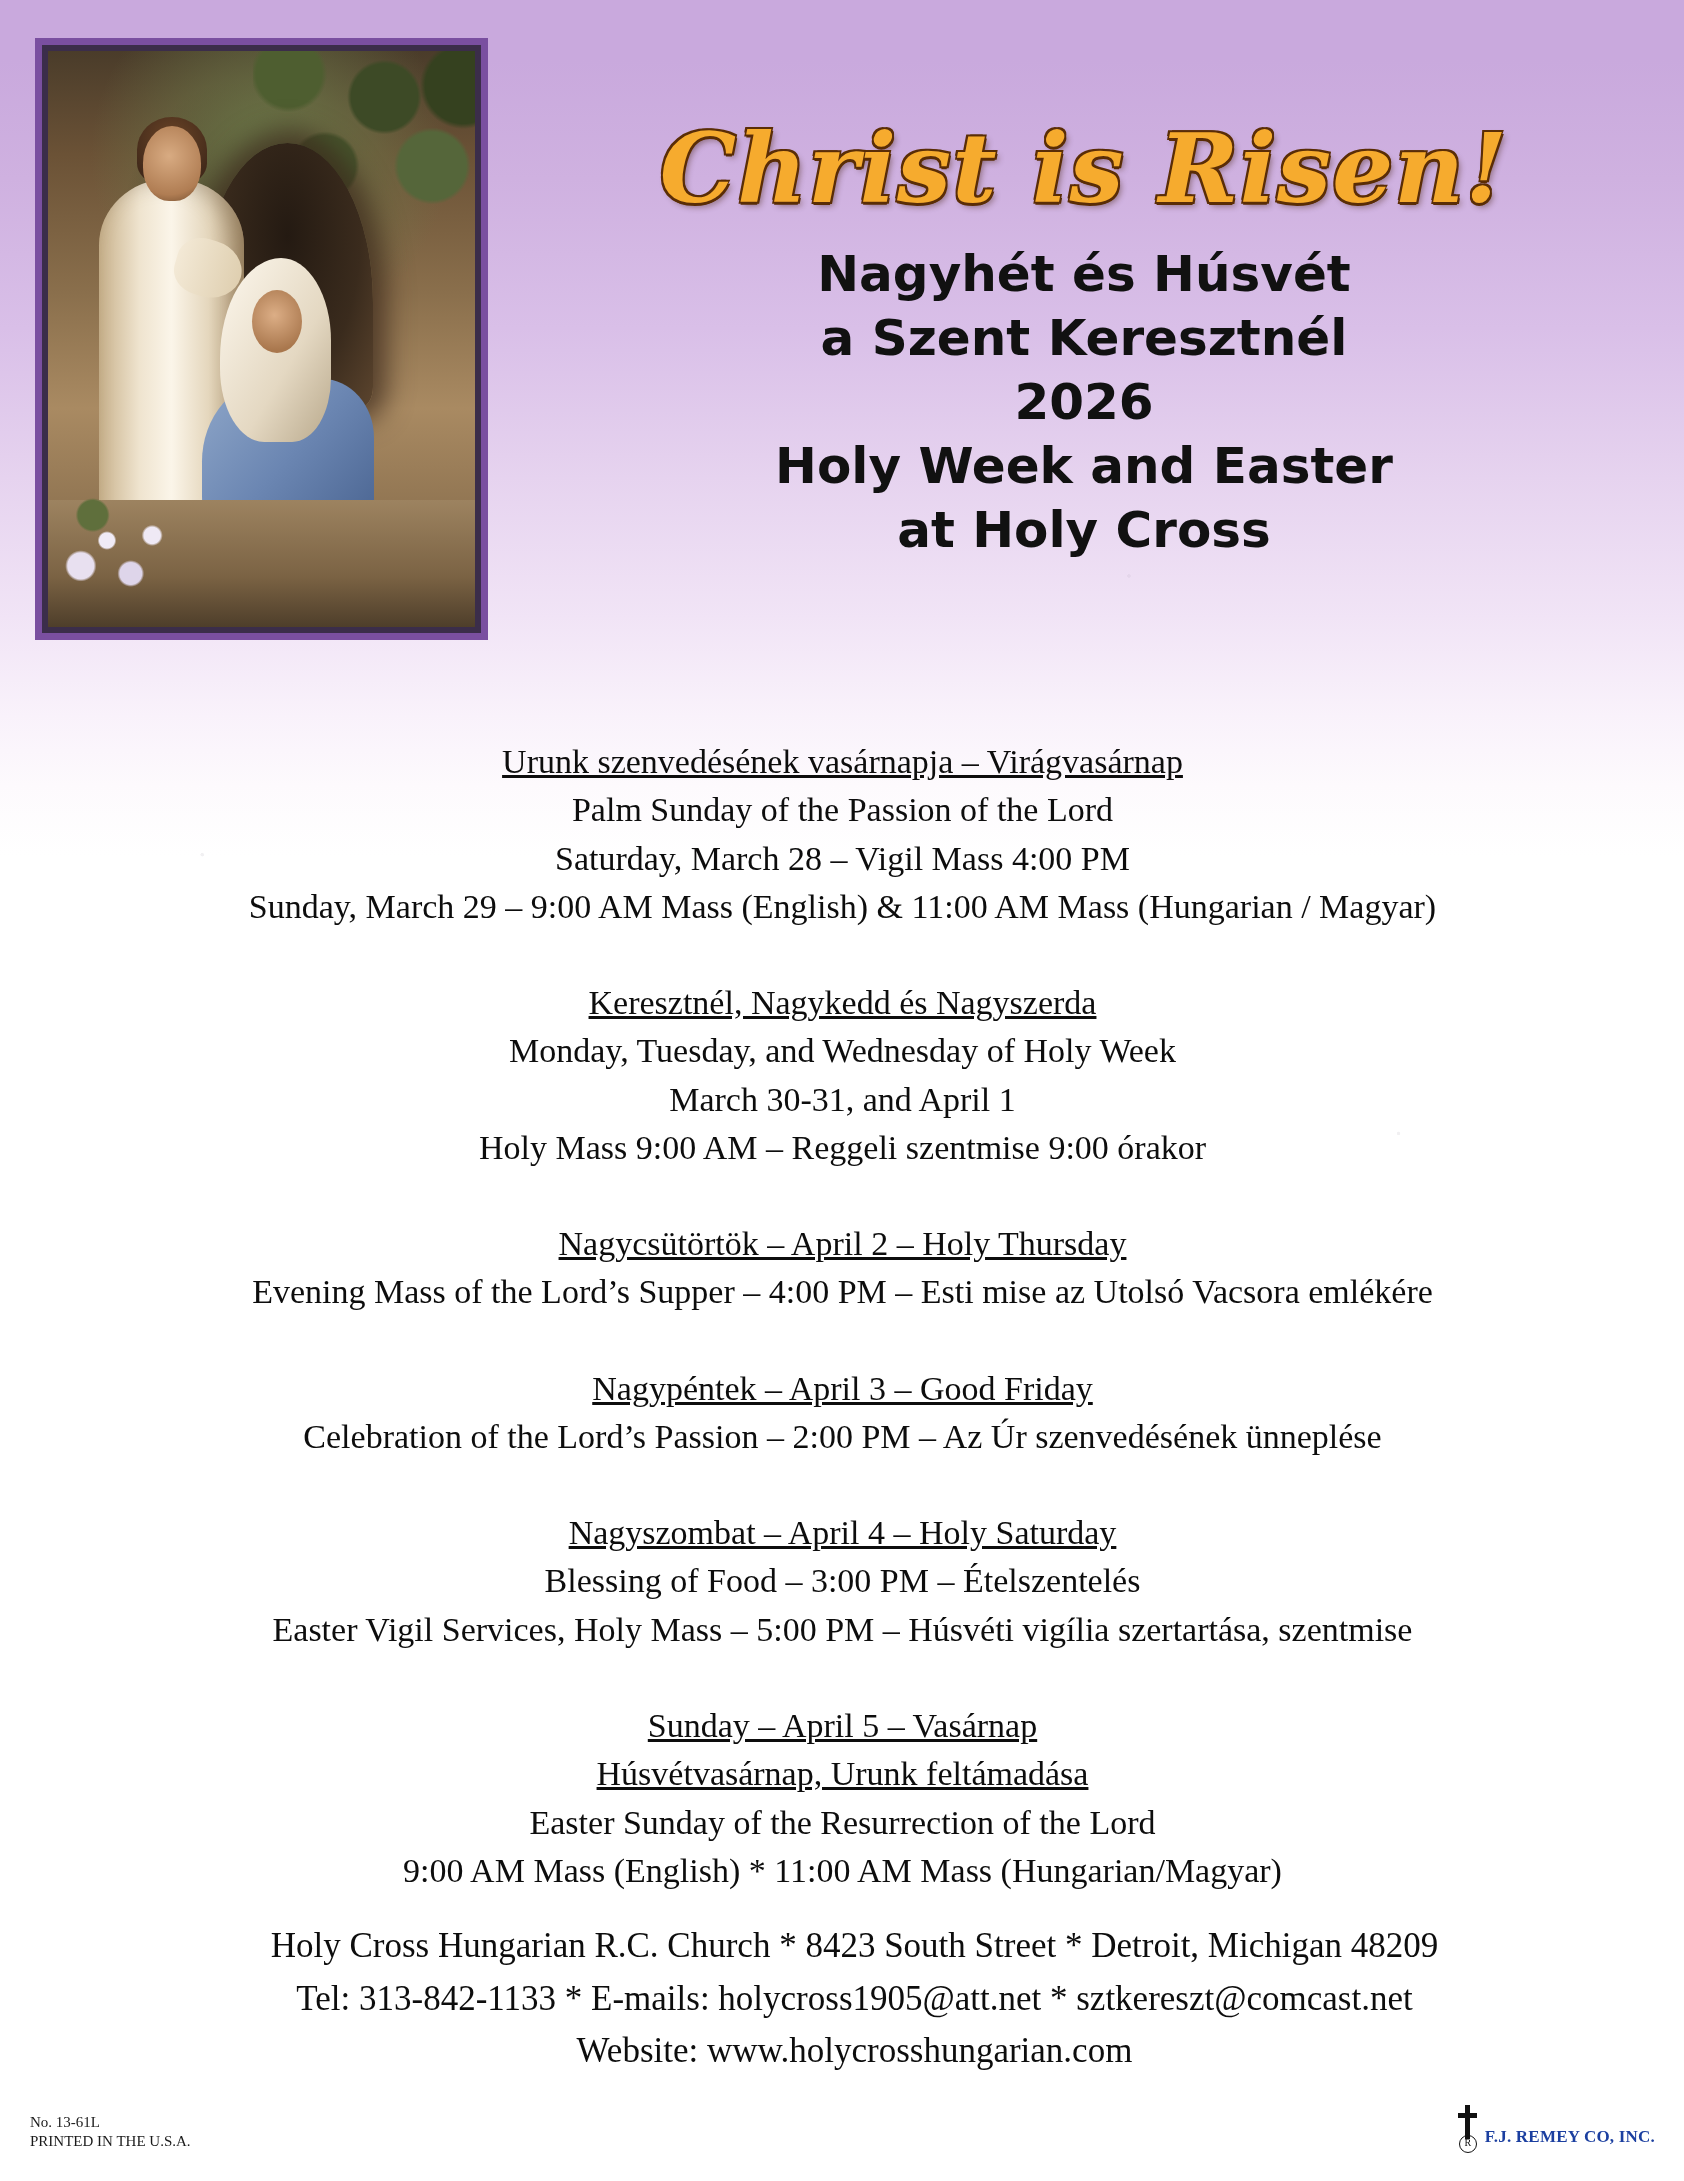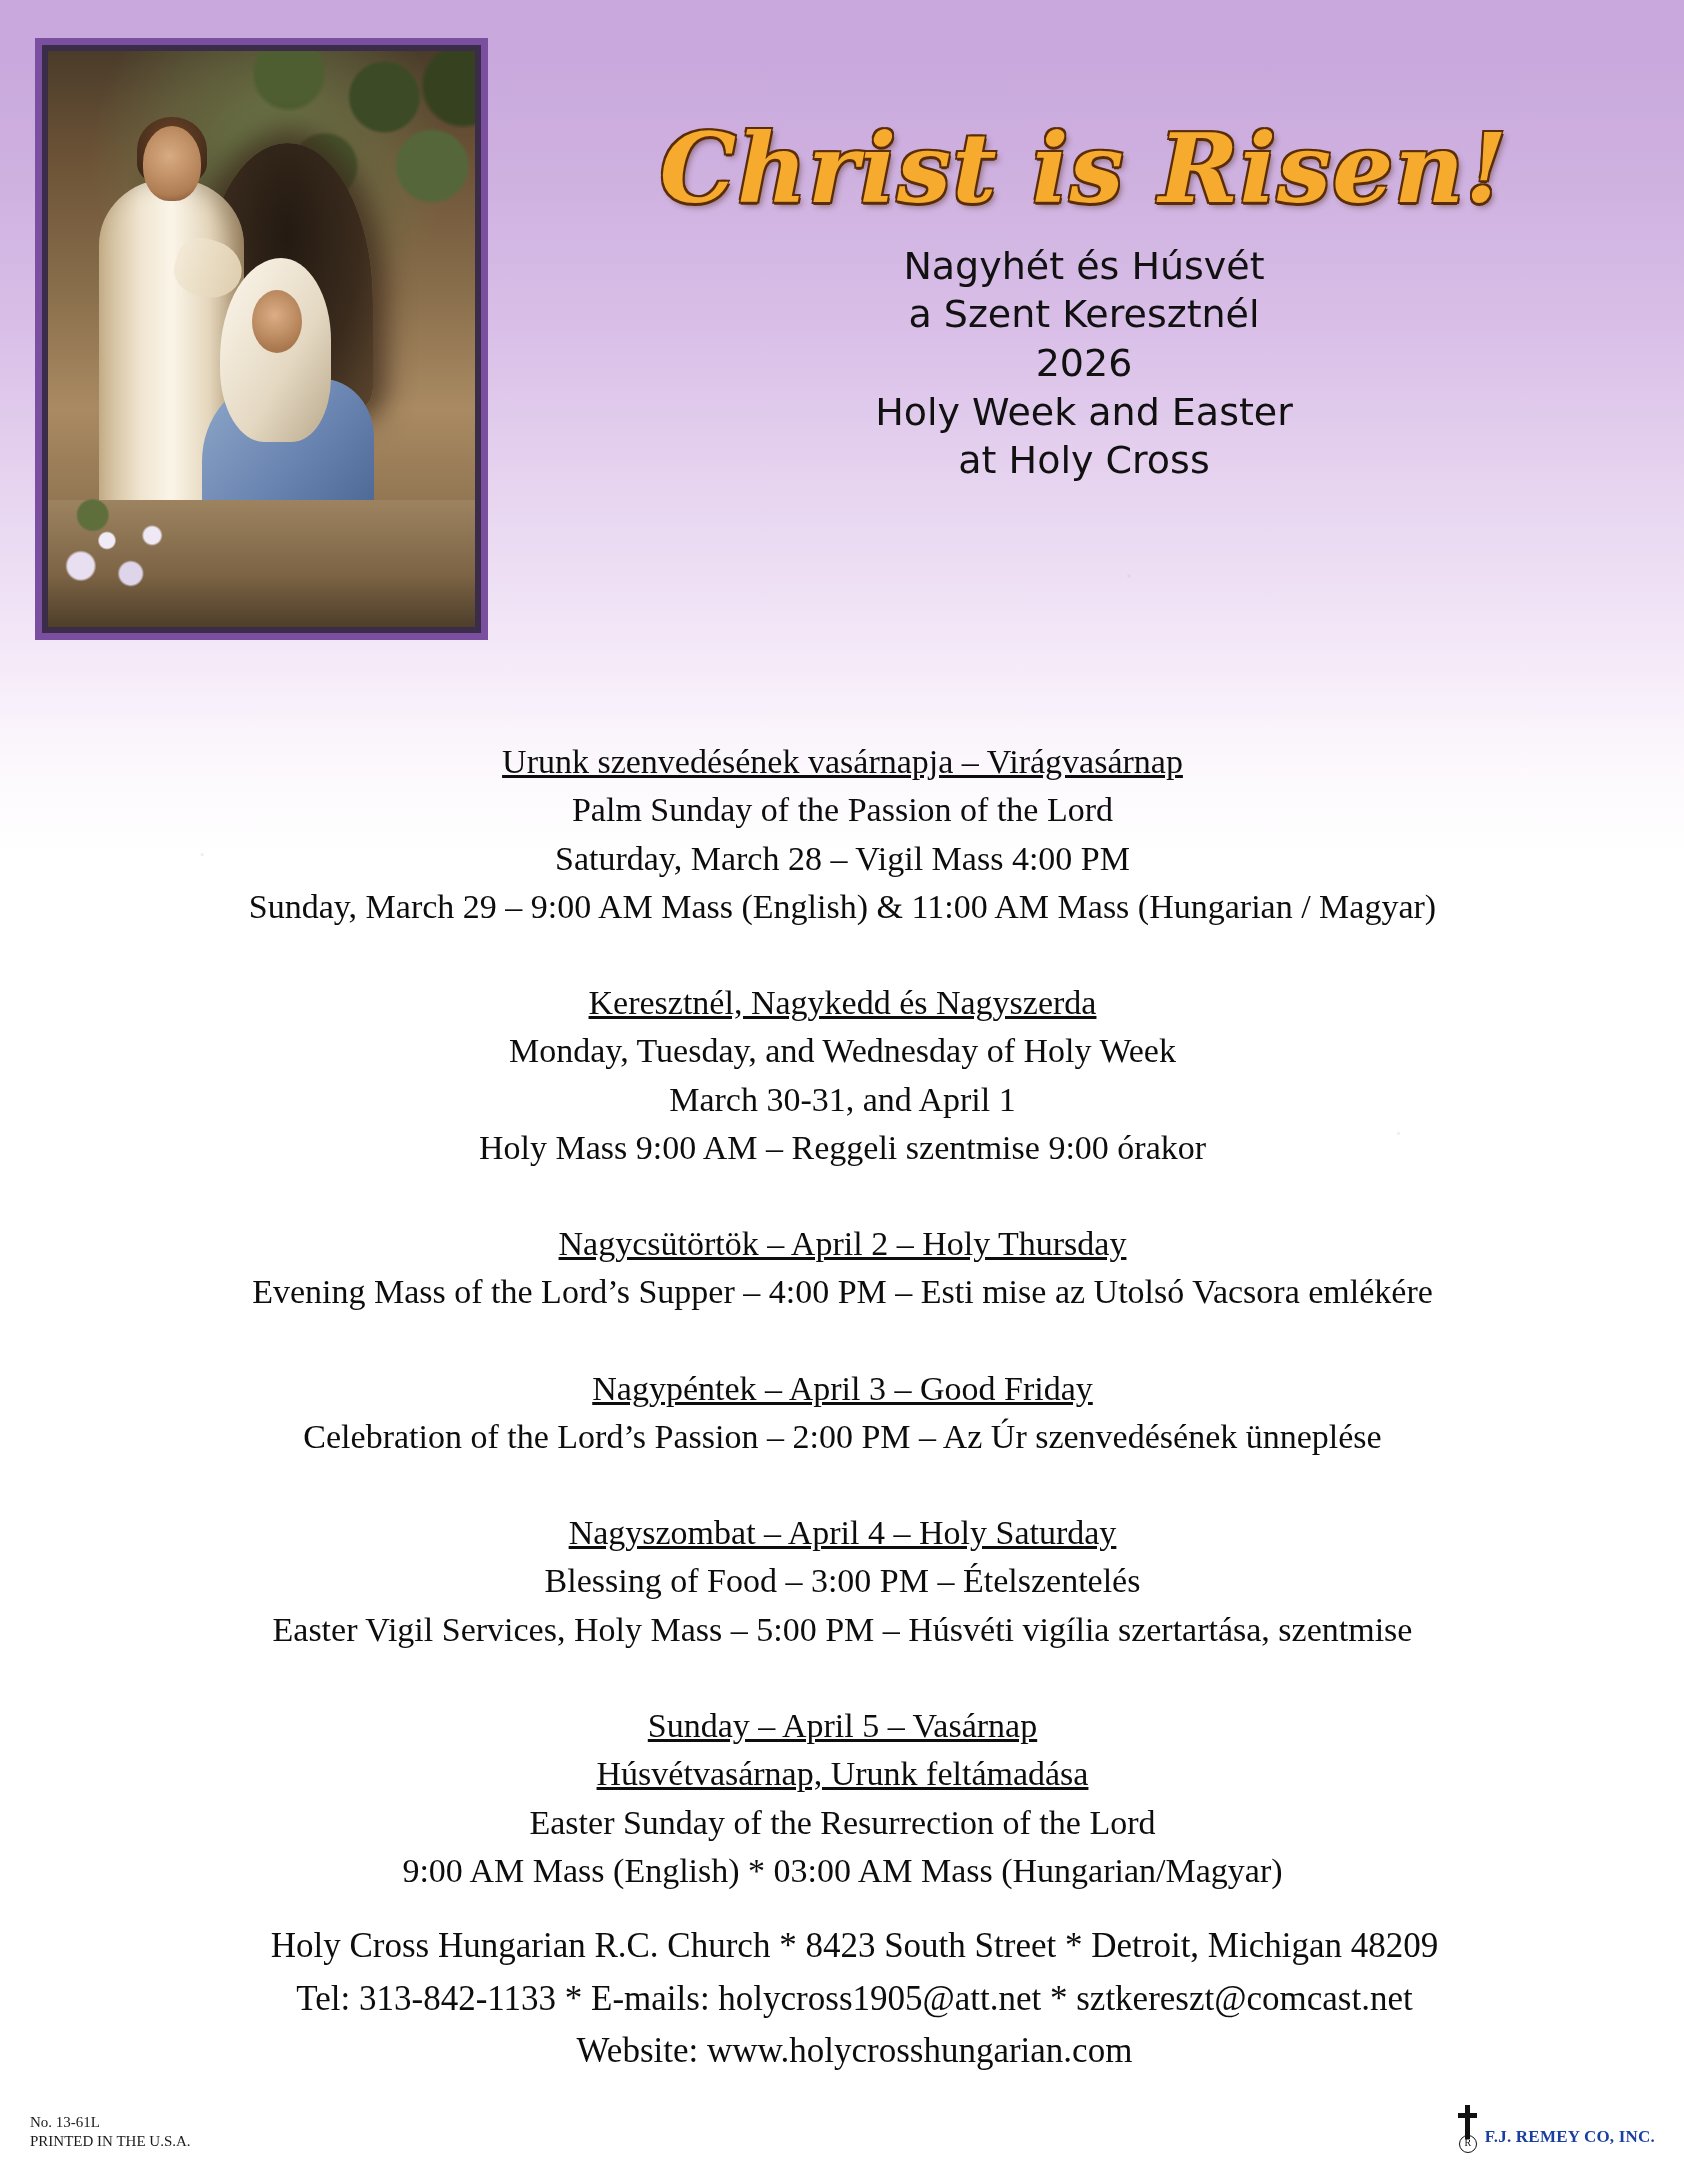--- a/index.html
+++ b/index.html
@@ -204,22 +204,22 @@
       -2px -2px 0 #5a2d06,
       2px -2px 0 #5a2d06,
       -2px 2px 0 #5a2d06,
       2px 2px 0 #5a2d06,
       0 3px 0 #5a2d06,
       3px 4px 6px rgba(60,25,5,.45);
     margin-bottom: 22px;
   }
   .subtitle {
     font-family: "DejaVu Sans", sans-serif;
-    font-weight: normal;
-    font-size: 38px;
+    font-weight: bold;
+    font-size: 50px;
     line-height: 1.28;
     color: #111111;
   }
 
   
   .schedule {
     position: absolute;
     left: 0;
     top: 738px;
     width: 1685px;
@@ -398,21 +398,21 @@
     <div class="block">
       <div class="line hu">Nagyszombat  – April 4 – Holy Saturday</div>
       <div class="line">Blessing of Food – 3:00 PM – Ételszentelés</div>
       <div class="line">Easter Vigil Services, Holy Mass – 5:00 PM – Húsvéti vigília szertartása, szentmise</div>
     </div>
 
     <div class="block">
       <div class="line hu">Sunday – April 5 – Vasárnap</div>
       <div class="line hu">Húsvétvasárnap, Urunk feltámadása</div>
       <div class="line">Easter Sunday of the Resurrection of the Lord</div>
-      <div class="line">9:00 AM Mass (English) * 03:00 AM Mass (Hungarian/Magyar)</div>
+      <div class="line">9:00 AM Mass (English) * 11:00 AM Mass (Hungarian/Magyar)</div>
     </div>
 
   </div>
 
   <div class="footer">
     <div class="line">Holy Cross Hungarian R.C. Church * 8423 South Street * Detroit, Michigan 48209</div>
     <div class="line">Tel: 313-842-1133 * E-mails: holycross1905@att.net * sztkereszt@comcast.net</div>
     <div class="line">Website: www.holycrosshungarian.com</div>
   </div>
 

